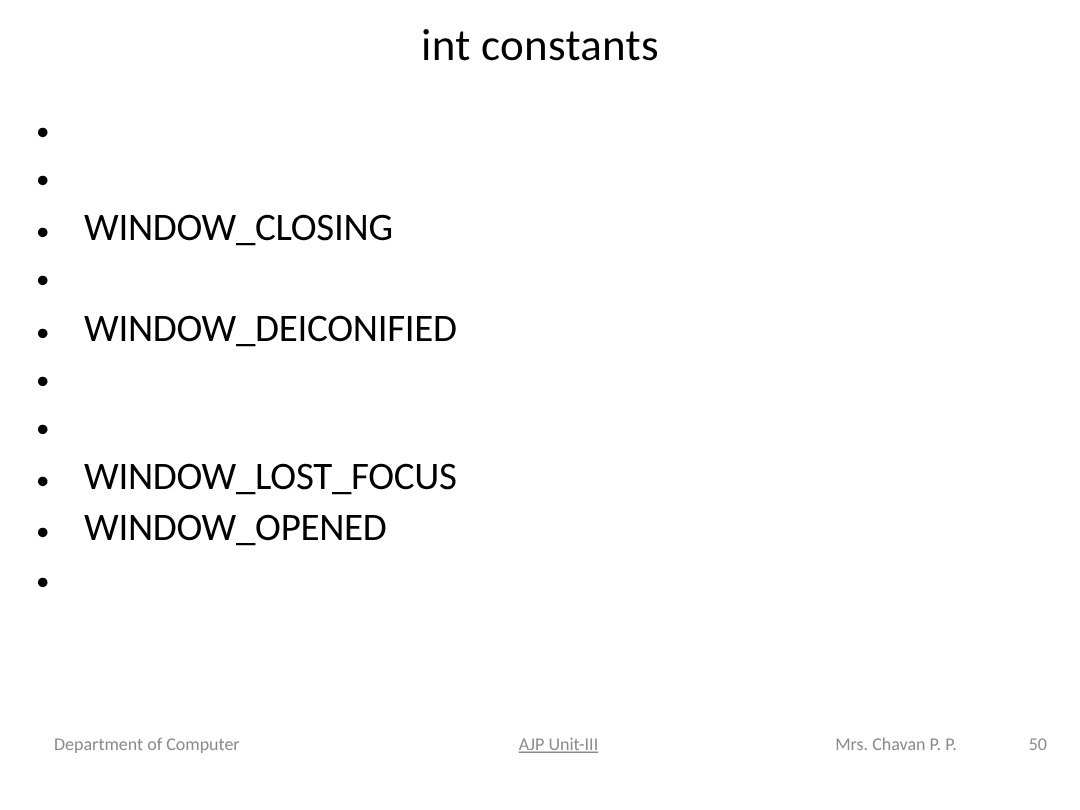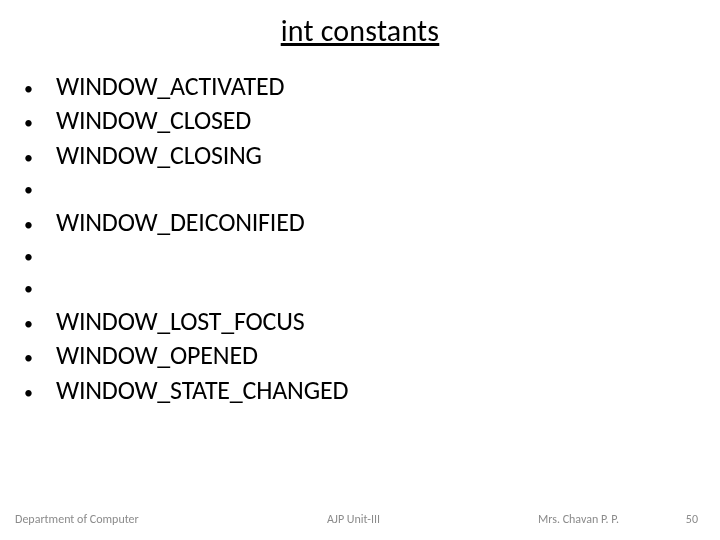--- a/index.html
+++ b/index.html
@@ -22,21 +22,20 @@
       padding: 12px 22px 0 22px;
       display: flex;
       flex-direction: column;
     }
     .title {
       font-size: 30px;
       font-weight: 400;
       text-align: center;
       margin-bottom: 22px;
       letter-spacing: 0.2px;
-      text-decoration: underline;
     }
     .list {
       list-style: none;
       padding-left: 2px;
     }
     .list-item {
       display: flex;
       align-items: baseline;
       font-size: 26px;
       font-weight: 400;
@@ -45,59 +44,58 @@
     }
     .bullet {
       width: 32px;
       flex-shrink: 0;
       text-align: left;
       font-size: 18px;
       line-height: 1.8;
     }
     .footer {
       position: absolute;
-      bottom: 14px;
+      bottom: 36px;
       left: 0;
       width: 100%;
-      padding: 0 22px 0 15px;
+      padding: 0 22px 0 36px;
       display: flex;
       align-items: flex-end;
       font-size: 12px;
       color: #8b8b8b;
       gap: 48px;
     }
     .footer-left {
       width: 200px;
       line-height: 1.2;
     }
     .footer-center {
       flex: 0 0 auto;
       margin-left: 64px;
+      text-decoration: underline;
     }
     .footer-center2 {
       flex: 0 0 auto;
       margin-left: 110px;
     }
     .footer-right {
       margin-left: auto;
     }
   </style>
 </head>
 <body>
 
 <div class="slide">
   <h1 class="title">int constants</h1>
   <ul class="list">
     <li class="list-item">
       <span class="bullet">•</span>
-      <span>WINDOW_ACTIVATED</span>
     </li>
     <li class="list-item">
       <span class="bullet">•</span>
-      <span>WINDOW_CLOSED</span>
     </li>
     <li class="list-item">
       <span class="bullet">•</span>
       <span>WINDOW_CLOSING</span>
     </li>
     <li class="list-item">
       <span class="bullet">•</span>
     </li>
     <li class="list-item">
       <span class="bullet">•</span>
@@ -112,21 +110,20 @@
     <li class="list-item">
       <span class="bullet">•</span>
       <span>WINDOW_LOST_FOCUS</span>
     </li>
     <li class="list-item">
       <span class="bullet">•</span>
       <span>WINDOW_OPENED</span>
     </li>
     <li class="list-item">
       <span class="bullet">•</span>
-      <span>WINDOW_STATE_CHANGED</span>
     </li>
   </ul>
   <div class="footer">
     <div class="footer-left">
       <div>Department of Computer</div>
     </div>
     <div class="footer-center">AJP Unit-III</div>
     <div class="footer-center2">Mrs. Chavan P. P.</div>
     <div class="footer-right">50</div>
   </div>

